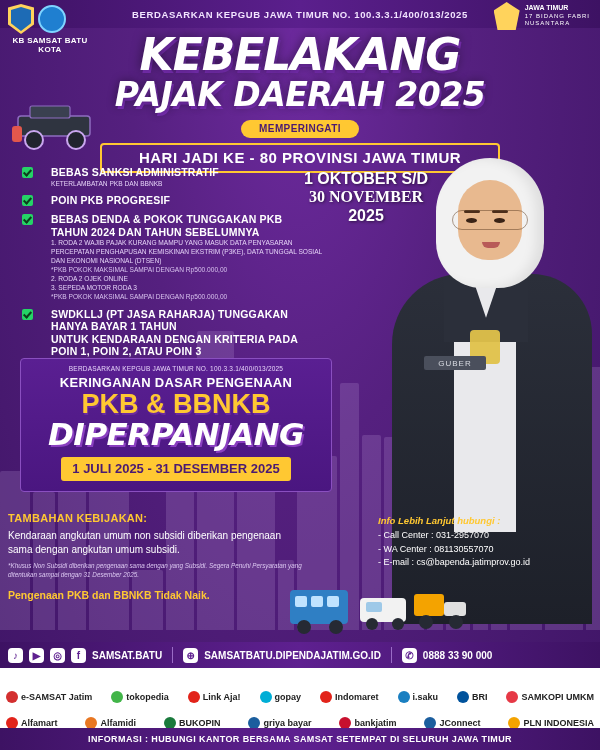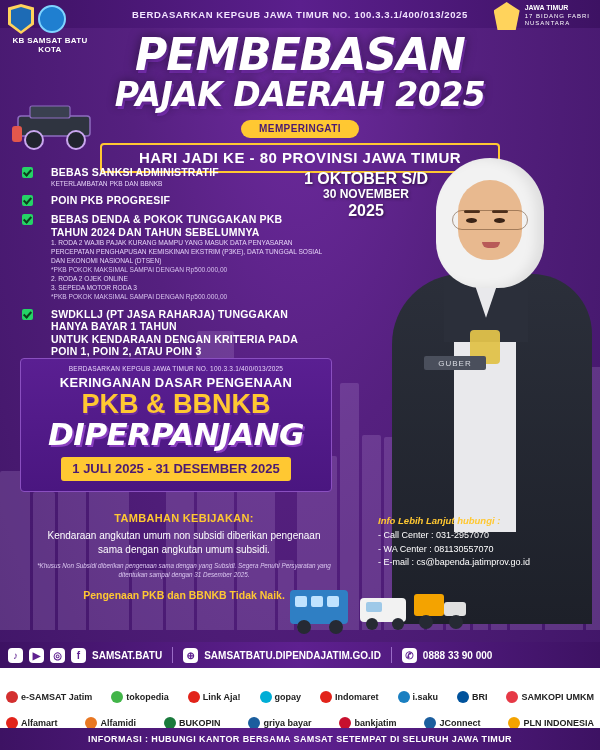--- a/index.html
+++ b/index.html
@@ -116,21 +116,21 @@
   .b-sub { font-size: 6.6px; color: #e5d2f7; line-height: 1.35; margin-top: 1px; }
   .b-sub .star { color: #d9c3ef; }
 
   
   .date-box {
     position: absolute; right: 168px; top: 170px; width: 132px; z-index: 7;
     text-align: center; color: #ffffff; font-weight: bold; line-height: 1.15;
     text-shadow: 1px 1px 3px rgba(0,0,0,.5);
   }
   .date-box .l1 { font-size: 16px; }
-  .date-box .l2 { font-size: 12px; }
+  .date-box .l2 { font-size: 16px; font-family: Liberation Serif, serif; }
   .date-box .l3 { font-size: 16px; }
 
   
   .panel {
     position: absolute; left: 20px; top: 358px; width: 312px; z-index: 5;
     background: linear-gradient(180deg,#5a1f92,#4a1680);
     border: 1px solid #8a4fc0; border-radius: 4px;
     padding: 6px 8px 10px; text-align: center; color: #fff;
   }
   .panel .kep { font-size: 6.5px; color: #e7d4fa; letter-spacing: .2px; }
@@ -146,21 +146,21 @@
     text-shadow: 2px 2px 0 #8a3fc0;
   }
   .panel .range {
     margin: 6px auto 0; width: 230px; height: 24px;
     background: #ffc832; border-radius: 3px; color: #4a1a72;
     font-size: 13px; font-weight: bold;
     display: flex; align-items: center; justify-content: center;
   }
 
   
-  .tambahan { position: absolute; left: 34px; top: 512px; width: 300px; z-index: 5; text-align: center; }
+  .tambahan { position: absolute; left: 8px; top: 512px; width: 300px; z-index: 5; }
   .tambahan .hd { font-size: 11px; font-weight: bold; color: #ffc832; letter-spacing: .3px; }
   .tambahan .p1 { font-size: 10px; color: #fff; line-height: 1.35; margin-top: 5px; }
   .tambahan .note { font-size: 6.3px; color: #ddc9f2; line-height: 1.35; margin-top: 6px; font-style: italic; }
   .tambahan .p2 { font-size: 10.5px; font-weight: bold; color: #ffc832; margin-top: 10px; }
 
   
   .infobox {
     position: absolute; right: 14px; top: 515px; width: 208px; z-index: 7;
     color: #fff; text-align: left;
   }
@@ -288,21 +288,21 @@
   <div class="logo-right">
     <div class="emblem"></div>
     <div class="txt">
       <span>JAWA TIMUR</span>
       <small>17 BIDANG FABRI</small>
       <small>NUSANTARA</small>
     </div>
   </div>
 
   <div class="headline">
-    <div class="h1">PEMBEBASAN</div>
+    <div class="h1">KEBELAKANG</div>
     <div class="h2">PAJAK DAERAH 2025</div>
     <div class="memperingati">MEMPERINGATI</div>
     <div class="hari-jadi">HARI JADI KE - 80 PROVINSI JAWA TIMUR</div>
   </div>
 
   <svg class="jeep" viewBox="0 0 96 64">
     <rect x="10" y="20" width="72" height="20" rx="3" fill="#2f3440" stroke="#8e6cc0" stroke-width="1.5"></rect>
     <rect x="22" y="10" width="40" height="12" rx="2" fill="#3a4050" stroke="#8e6cc0" stroke-width="1.2"></rect>
     <circle cx="26" cy="44" r="9" fill="#20242e" stroke="#c9a6ef" stroke-width="2"></circle>
     <circle cx="68" cy="44" r="9" fill="#20242e" stroke="#c9a6ef" stroke-width="2"></circle>

